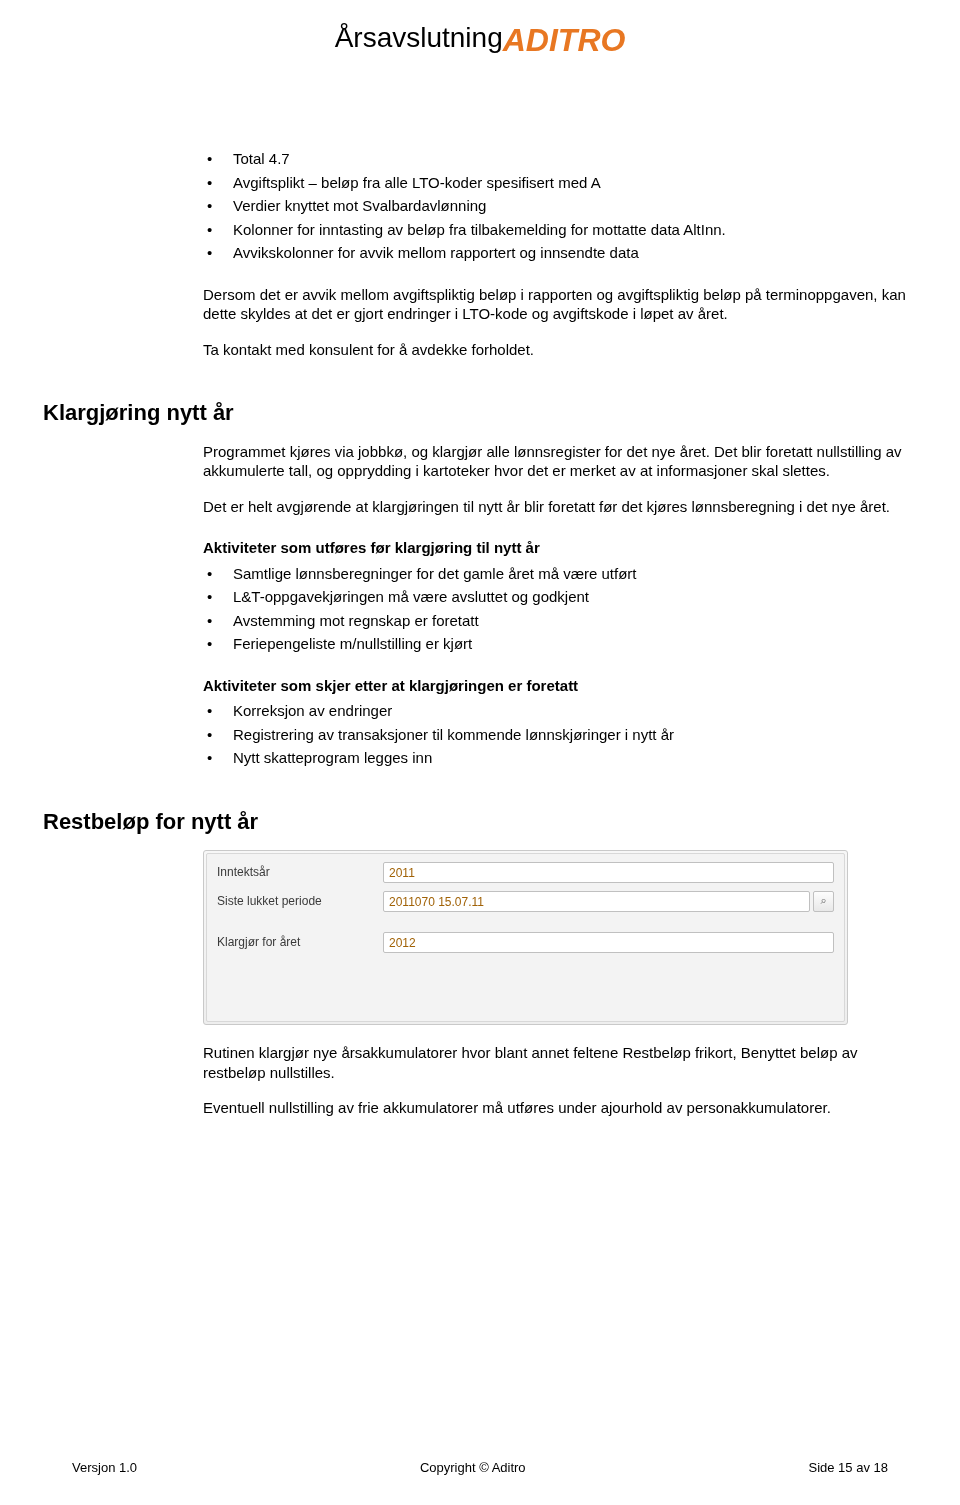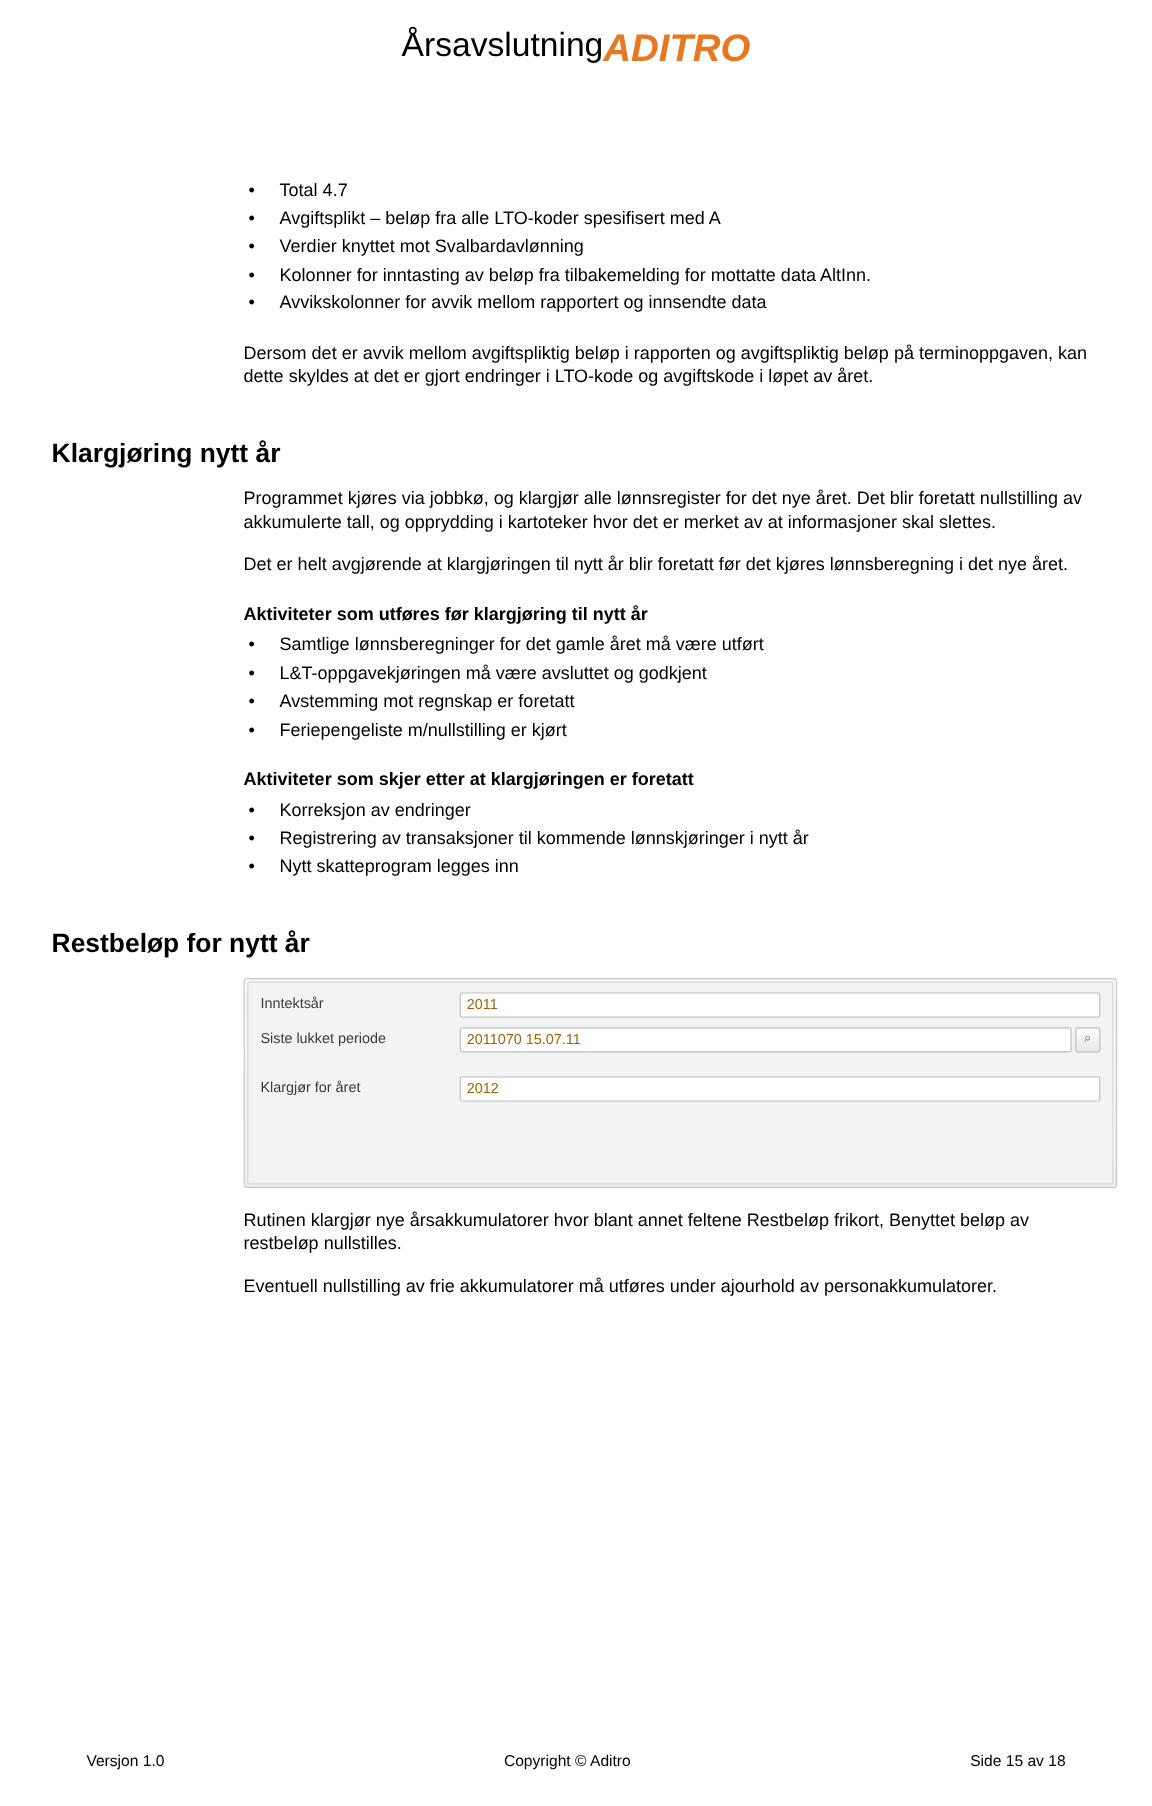--- a/index.html
+++ b/index.html
@@ -70,21 +70,21 @@
       font-weight: bold;
       margin-top: 22px;
       margin-bottom: 6px;
     }
     .section-body {
       margin-left: 160px;
     }
     .form-panel {
       margin-left: 160px;
       margin-top: 12px;
-      width: 728px;
+      width: 645px;
       border: 1px solid #c9c9c9;
       background: linear-gradient(#f7f7f7, #eeeeee);
       border-radius: 3px;
       padding: 2px;
     }
     .form-inner {
       border: 1px solid #d8d8d8;
       background: #f3f3f3;
       border-radius: 2px;
       padding: 8px 10px 60px 10px;
@@ -157,20 +157,21 @@
       <li>Total 4.7</li>
       <li>Avgiftsplikt – beløp fra alle LTO-koder spesifisert med A</li>
       <li>Verdier knyttet mot Svalbardavlønning</li>
       <li>Kolonner for inntasting av beløp fra tilbakemelding for mottatte data AltInn.</li>
       <li>Avvikskolonner for avvik mellom rapportert og innsendte data</li>
     </ul>
   </div>
 
   <div class="para-block">
     <p class="para">Dersom det er avvik mellom avgiftspliktig beløp i rapporten og avgiftspliktig beløp på terminoppgaven, kan dette skyldes at det er gjort endringer i LTO-kode og avgiftskode i løpet av året.</p>
+    <p class="para">Ta kontakt med konsulent for å avdekke forholdet.</p>
   </div>
 
   <h2 class="h2">Klargjøring nytt år</h2>
   <div class="section-body">
     <p class="para">Programmet kjøres via jobbkø, og klargjør alle lønnsregister for det nye året. Det blir foretatt nullstilling av akkumulerte tall, og opprydding i kartoteker hvor det er merket av at informasjoner skal slettes.</p>
     <p class="para">Det er helt avgjørende at klargjøringen til nytt år blir foretatt før det kjøres lønnsberegning i det nye året.</p>
 
     <p class="h3">Aktiviteter som utføres før klargjøring til nytt år</p>
     <ul class="bullet-list">
       <li>Samtlige lønnsberegninger for det gamle året må være utført</li>

